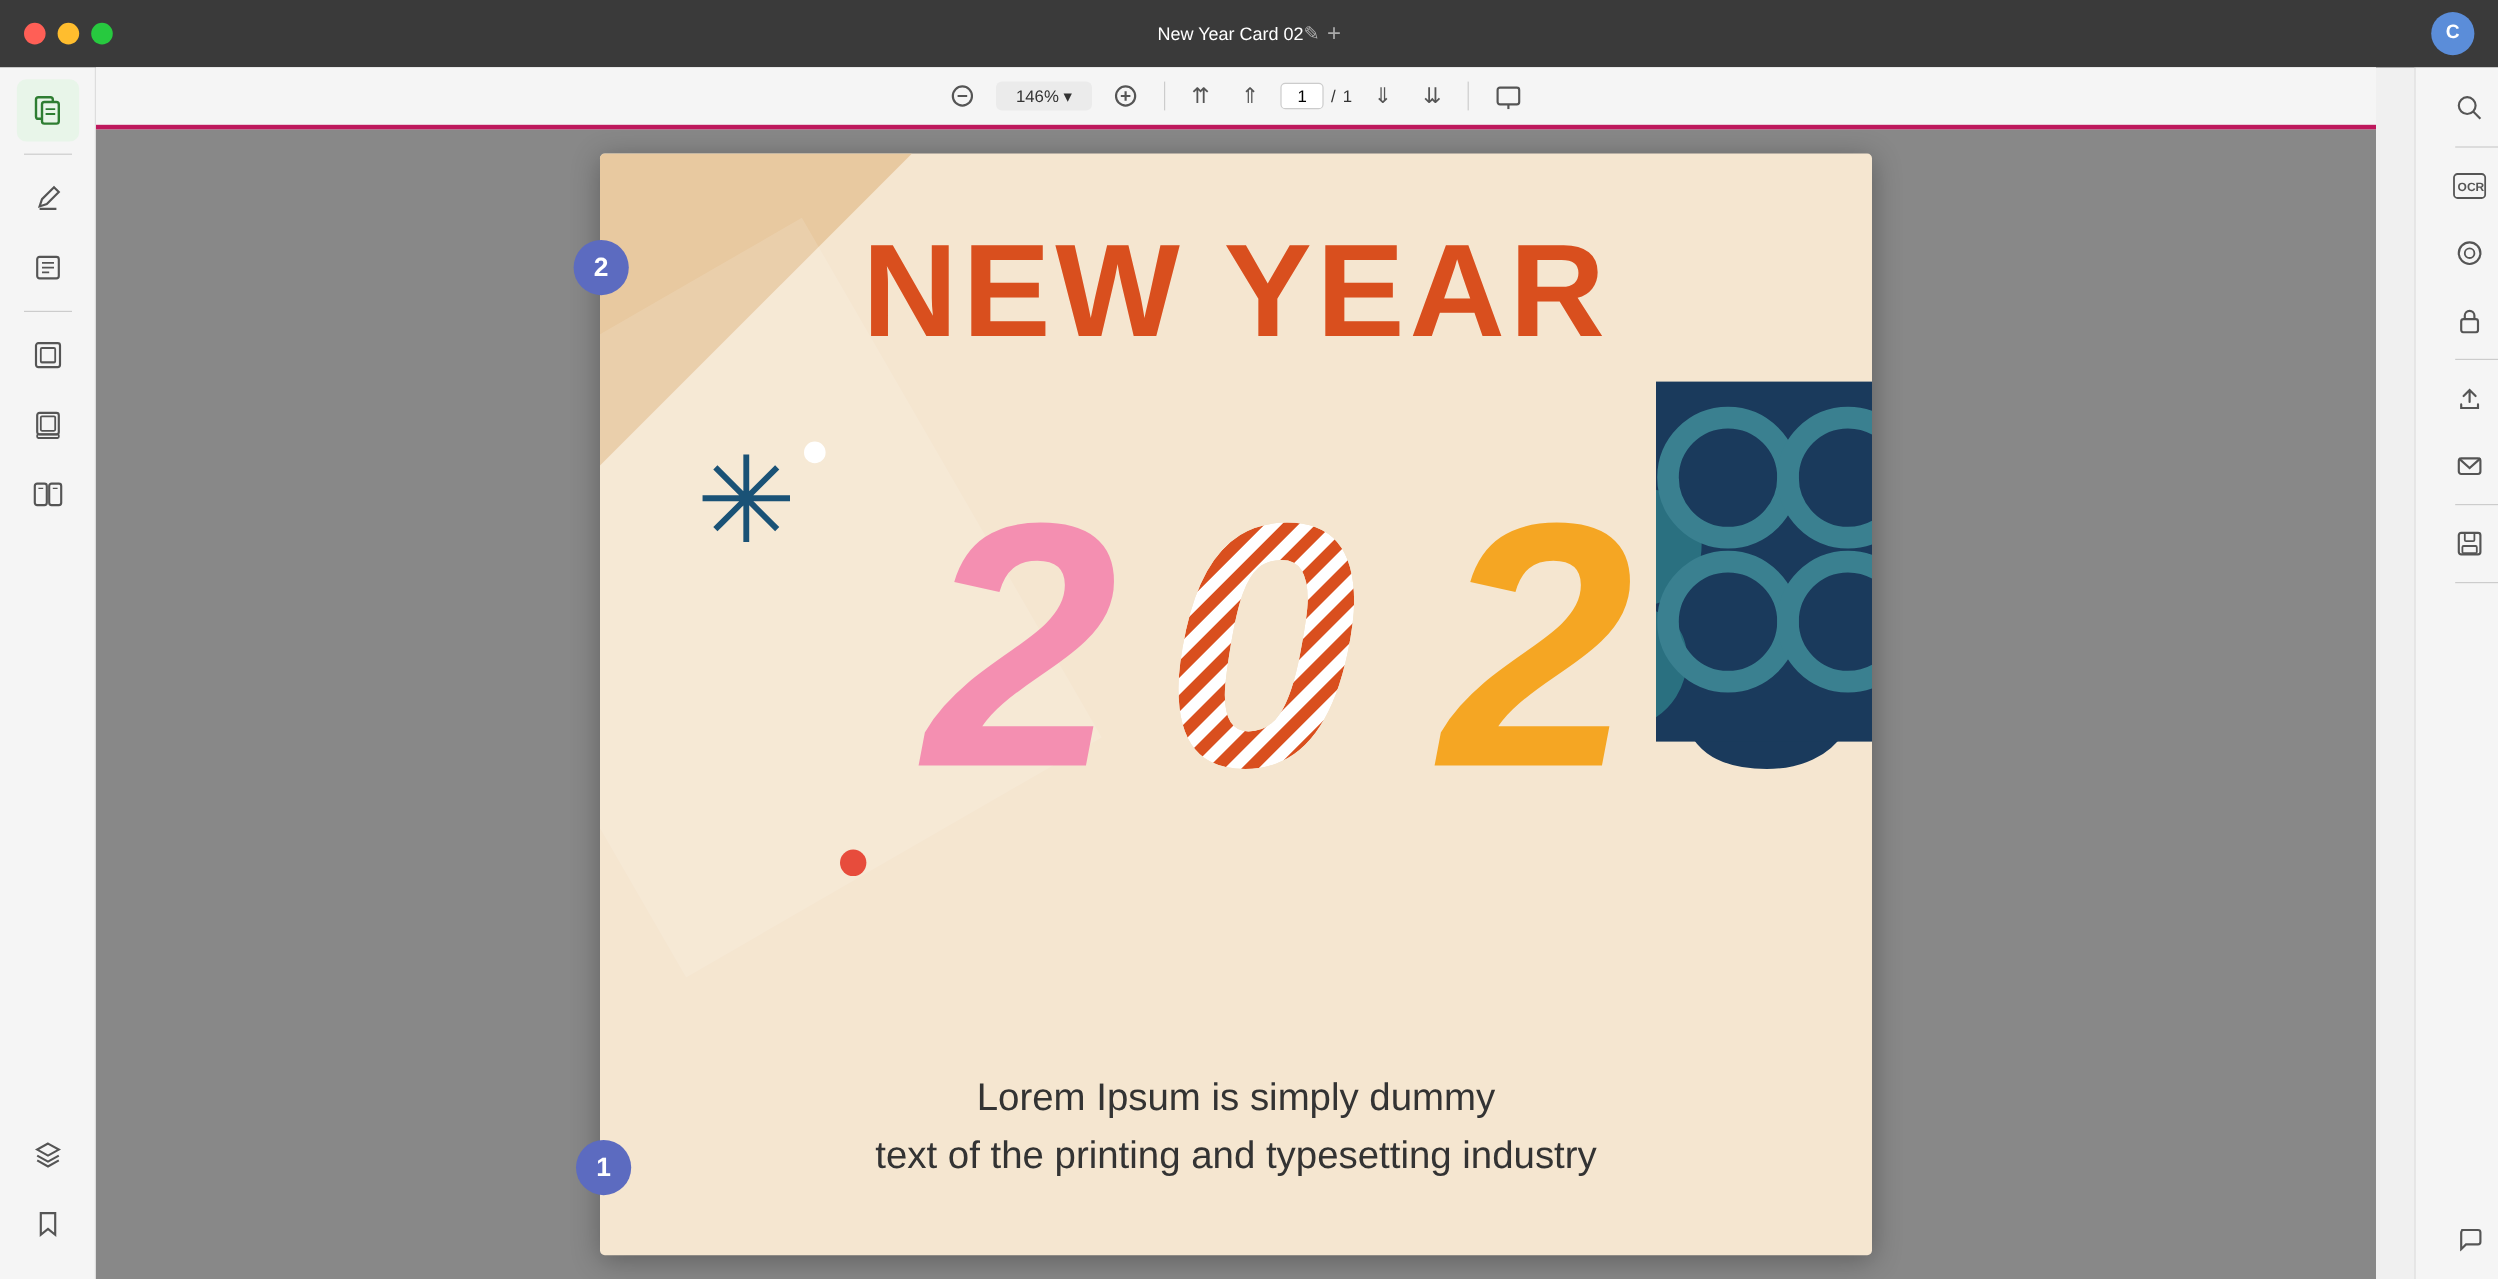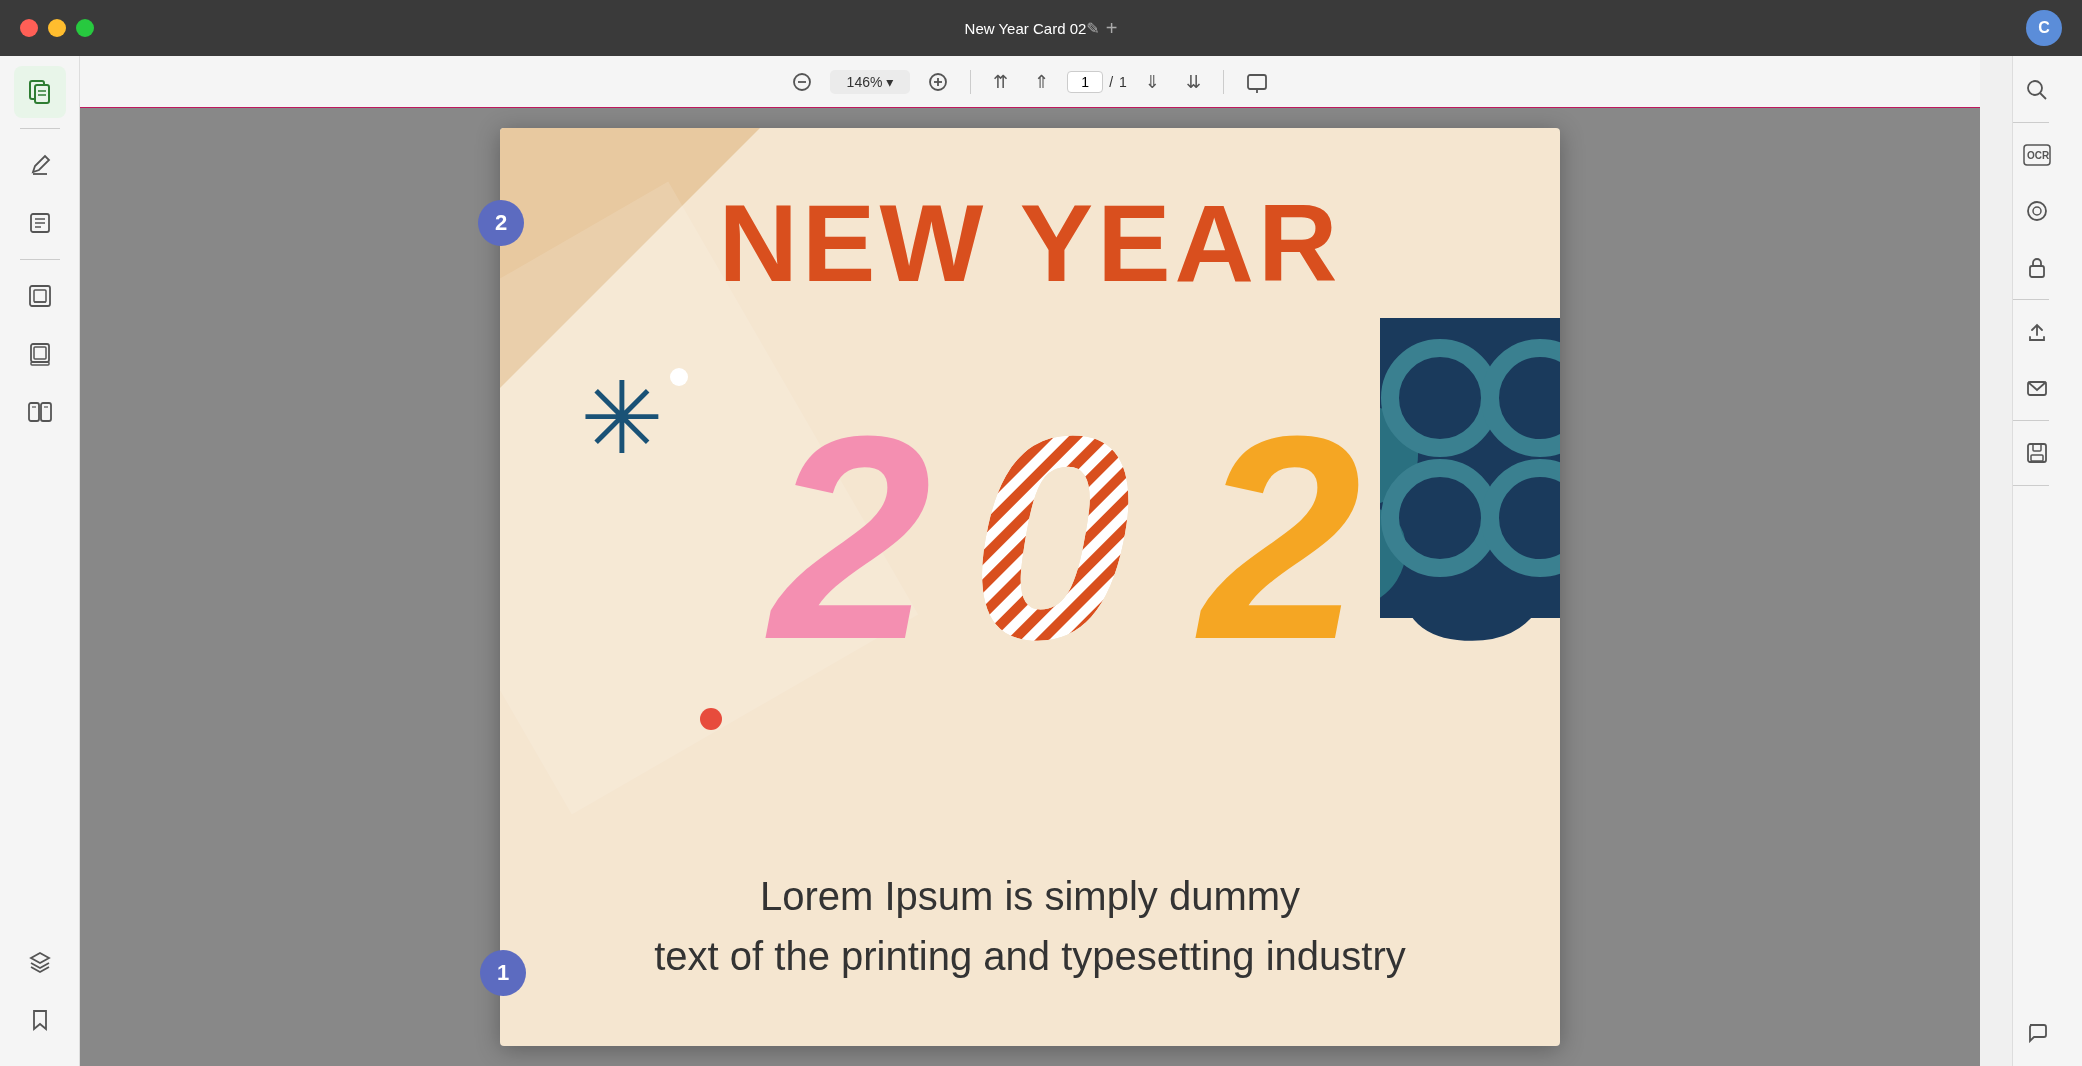--- a/index.html
+++ b/index.html
@@ -166,21 +166,21 @@
       text-align: center;
       font-size: 14px;
       color: #333;
       cursor: pointer;
     }
 
     
     .toolbar {
       height: 52px;
       background: #f5f5f5;
-      border-bottom: 1px solid #be185d;
+      border-bottom: 4px solid #be185d;
       display: flex;
       align-items: center;
       justify-content: center;
       gap: 10px;
       padding: 0 20px;
       position: relative;
     }
     .toolbar-btn {
       background: none;
       border: none;
@@ -315,34 +315,34 @@
       background: white;
     }
 
     
     .card-body-text {
       position: absolute;
       bottom: 60px;
       left: 0;
       right: 0;
       text-align: center;
-      font-size: 40px;
+      font-size: 32px;
       color: #333;
       line-height: 1.5;
       font-weight: 400;
     }
 
     
     .right-sidebar {
       width: 70px;
       background: #f5f5f5;
       border-left: 1px solid #ddd;
       display: flex;
       flex-direction: column;
-      align-items: flex-start;
+      align-items: flex-end;
       padding-top: 10px;
       gap: 8px;
       margin-left: 32px;
     }
     .right-sidebar-btn {
       width: 48px;
       height: 48px;
       display: flex;
       align-items: center;
       justify-content: center;

